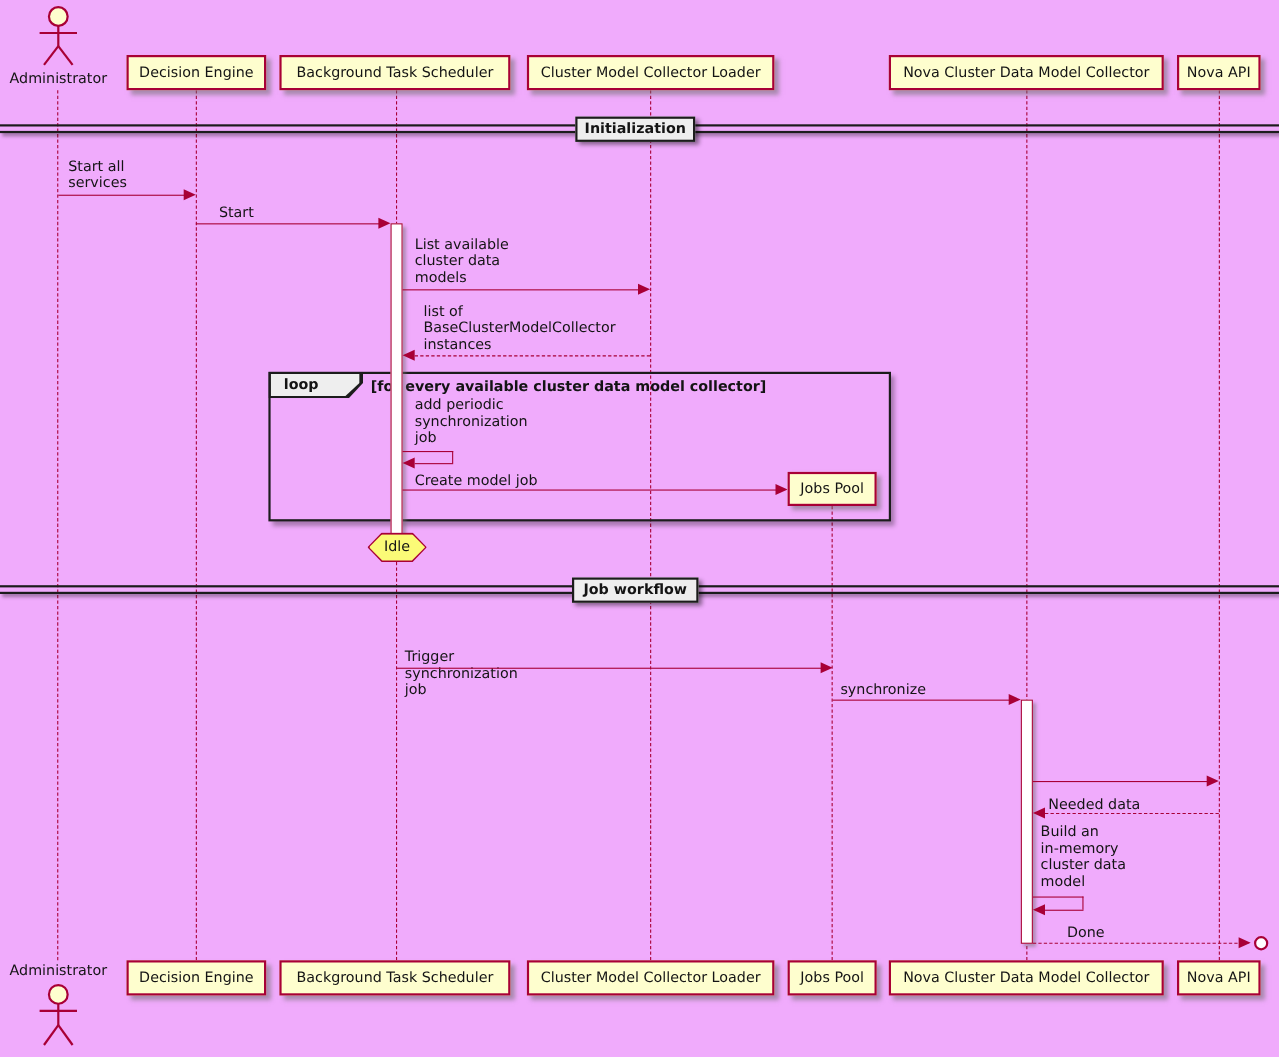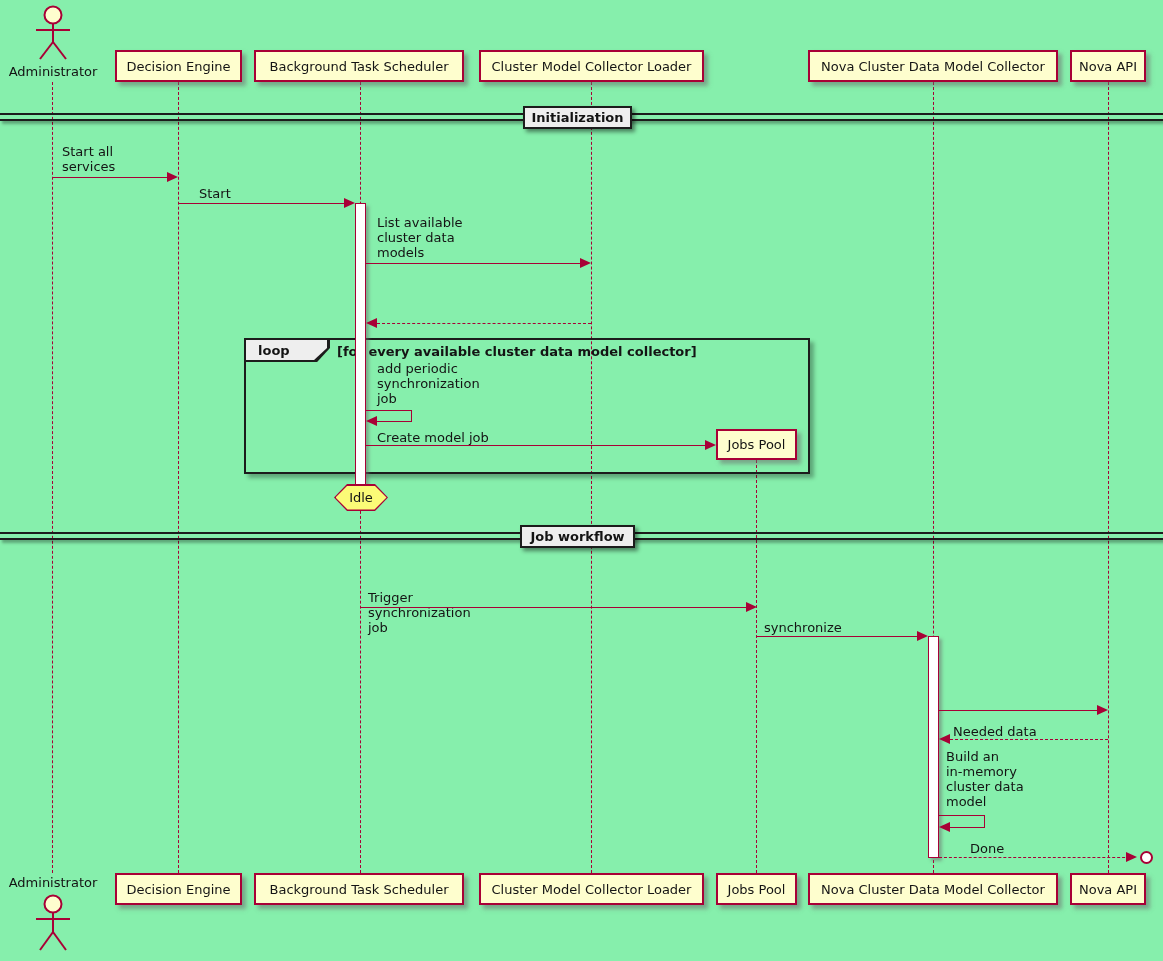--- a/index.html
+++ b/index.html
@@ -1,17 +1,17 @@
 <!DOCTYPE html>
 <html><head>
 <meta charset="utf-8">
 <style>
   html,body{margin:0;padding:0;background:#ffffff;}
   .canvas{
-    position:relative;width:1163px;height:961px;background:#86efac;
+    position:relative;width:1163px;height:961px;background:#f0abfc;
     font-family:"DejaVu Sans","Liberation Sans",sans-serif;font-size:13px;color:#141414;
     overflow:hidden;
   }
   .pbox{
     position:absolute;height:32px;box-sizing:border-box;
     background:#FEFECE;border:2px solid #A80036;
     box-shadow:4px 4px 4px rgba(110,110,110,.55);
     display:flex;align-items:center;justify-content:center;white-space:nowrap;
   }
   .lifeline{position:absolute;width:0;border-left:1px dashed #A80036;}
@@ -117,20 +117,23 @@
   </div>
 
   <div class="activation" style="left:355px;top:203px;height:285px;"></div>
 
   <div class="mtext" style="left:377px;top:215px;">List available
 cluster data
 models</div>
   <div class="ml" style="left:366px;top:263px;width:215px;"></div>
   <div class="arrR" style="left:580px;top:258px;"></div>
 
+  <div class="mtext" style="left:385px;top:276px;">list of
+BaseClusterModelCollector
+instances</div>
   <div class="ml dashed" style="left:377px;top:323px;width:214px;"></div>
   <div class="arrL" style="left:366px;top:318px;"></div>
 
   <div class="mtext" style="left:377px;top:361px;">add periodic
 synchronization
 job</div>
   <div class="ml" style="left:366px;top:410px;width:46px;"></div>
   <div class="vl" style="left:411px;top:410px;height:11px;"></div>
   <div class="ml" style="left:377px;top:421px;width:35px;"></div>
   <div class="arrL" style="left:366px;top:416px;"></div>

